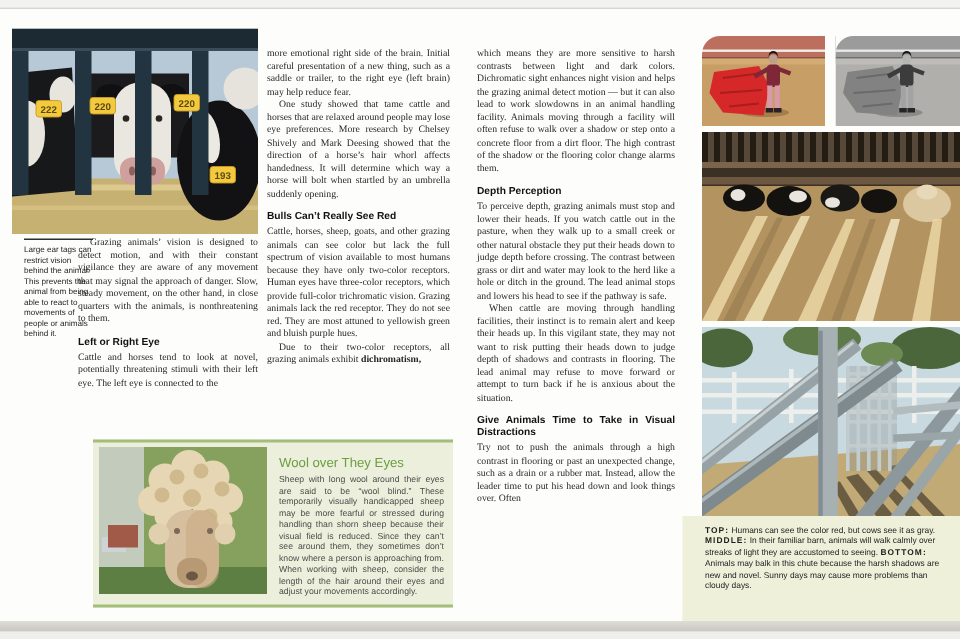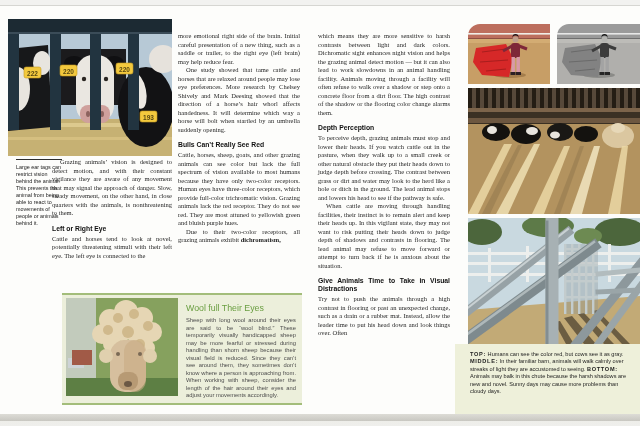--- a/index.html
+++ b/index.html
@@ -136,21 +136,21 @@
           <rect x="58" y="42" width="22" height="52" rx="12" fill="#c8ab83" opacity="0.6"></rect>
           <circle cx="52" cy="56" r="2" fill="#7a6a55"></circle>
           <circle cx="74" cy="56" r="2" fill="#7a6a55"></circle>
           <rect x="52" y="74" width="20" height="18" rx="8" fill="#b79a74"></rect>
           <ellipse cx="62" cy="86" rx="4" ry="3" fill="#6b5844"></ellipse>
           <circle cx="40" cy="58" r="7" fill="#e0d0ae"></circle>
             <circle cx="84" cy="58" r="7" fill="#e0d0ae"></circle>
         </svg>
       </div>
       <div class="abs" style="left:124px;top:8px;width:110px;">
-        <h3 class="gtitle">Wool full Their Eyes</h3>
+        <h3 class="gtitle">Wool over They Eyes</h3>
         <div class="gbody">Sheep with long wool around their eyes are said to be “wool blind.” These temporarily visually handicapped sheep may be more fearful or stressed during handling than shorn sheep because their visual field is reduced. Since they can’t see around them, they sometimes don’t know where a person is approaching from. When working with sheep, consider the length of the hair around their eyes and adjust your movements accordingly.</div>
       </div>
     </div>
 
     <div class="abs" style="left:16px;top:401px;">
       <span class="pnum">16</span>
       <span class="footer" style="margin-left:12px;">UNDERSTANDING ANIMAL NATURE</span>
     </div>
 
     <div class="abs bodycol" style="left:318px;top:26px;width:132px;">

